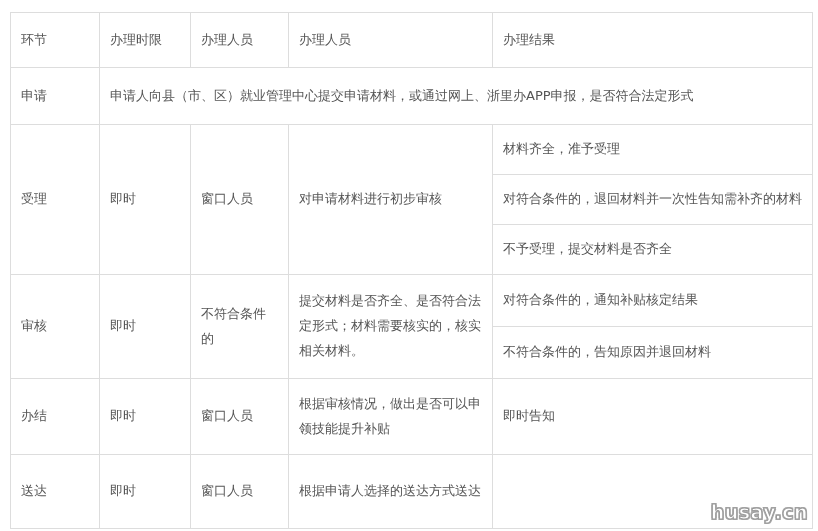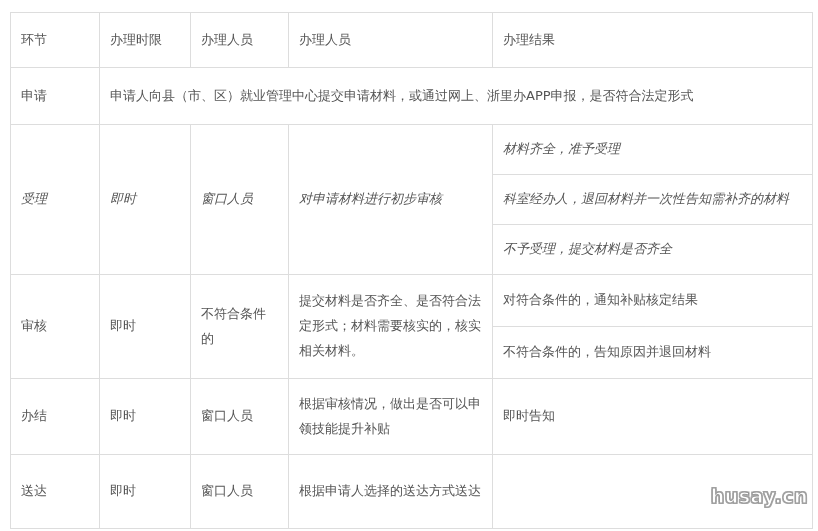--- a/index.html
+++ b/index.html
@@ -30,29 +30,29 @@
     color: #555555;
     line-height: 1.9;
     padding: 4px 10px;
     vertical-align: middle;
     background: #ffffff;
     overflow: hidden;
   }
   
   tr.r-header td   { height: 46px; }
   tr.r-apply td    { height: 48px; }
-  tr.r-accept td   { height: 41px; font-style: italic; }
+  tr.r-accept td   { height: 41px; }
   tr.r-review td   { height: 43px; }
   tr.r-finish td   { height: 67px; }
   tr.r-deliver td  { height: 65px; }
 
   .watermark {
     position: absolute;
     right: 10px;
-    bottom: 24px;
+    bottom: 8px;
     font-size: 19px;
     font-weight: bold;
     letter-spacing: 0.5px;
     color: #ffffff;
     -webkit-text-stroke: 1px #999999;
     text-shadow:
       -1px -1px 0 #aaaaaa,
        1px -1px 0 #aaaaaa,
       -1px  1px 0 #aaaaaa,
        1px  1px 0 #aaaaaa;
@@ -87,21 +87,21 @@
     </tr>
 
     <tr class="r-accept">
       <td rowspan="3">受理</td>
       <td rowspan="3">即时</td>
       <td rowspan="3">窗口人员</td>
       <td rowspan="3">对申请材料进行初步审核</td>
       <td>材料齐全，准予受理</td>
     </tr>
     <tr class="r-accept">
-      <td>科室经办人，退回材料并一次性告知需补齐的材料</td>
+      <td>对符合条件的，退回材料并一次性告知需补齐的材料</td>
     </tr>
     <tr class="r-accept">
       <td>不予受理，提交材料是否齐全</td>
     </tr>
 
     <tr class="r-review">
       <td rowspan="2">审核</td>
       <td rowspan="2">即时</td>
       <td rowspan="2">不符合条件的</td>
       <td rowspan="2">提交材料是否齐全、是否符合法定形式；材料需要核实的，核实相关材料。</td>

